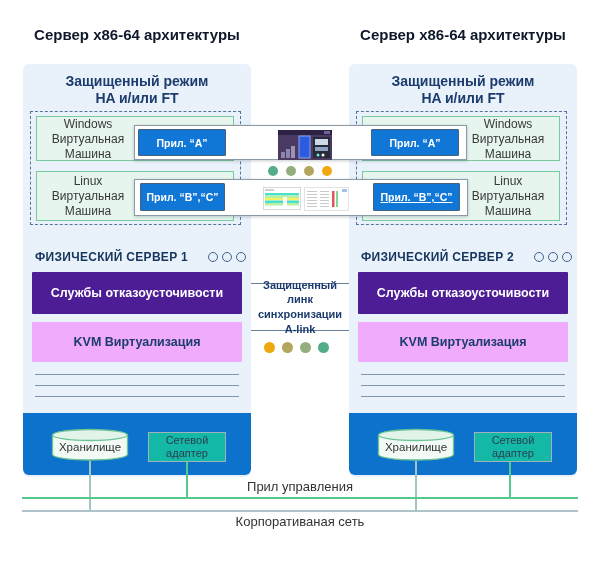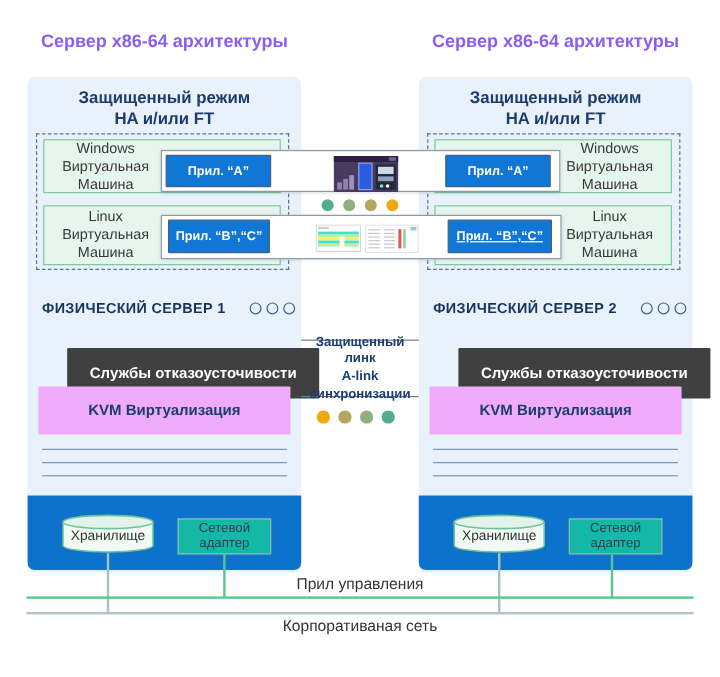--- a/index.html
+++ b/index.html
@@ -1,21 +1,21 @@
 <!DOCTYPE html>
 <html><head>
 <meta charset="utf-8">
 <style>
   html,body{margin:0;padding:0;background:#fff;}
   .canvas{position:relative;width:600px;height:564px;background:#fff;
           font-family:"Liberation Sans",sans-serif;overflow:hidden;}
 
   
   .server-title{position:absolute;top:26px;width:228px;text-align:center;
-    font-size:15px;font-weight:bold;color:#8b5cf6;}
+    font-size:15px;font-weight:bold;color:#0f172a;}
   #title-left{left:23px}#title-right{left:349px}
 
   
   .panel{position:absolute;top:64px;width:228px;height:413px;background:#e9f1fa;
     border-radius:6px;}
   #panel-left{left:23px}#panel-right{left:349px}
 
   .protected-title{position:absolute;top:9px;left:0;width:100%;text-align:center;
     font-size:14px;font-weight:bold;color:#1c3c6e;line-height:1.22;}
 
@@ -56,21 +56,21 @@
   #thumb-doc{left:304px;top:187px;}
 
   
   .phys-row{position:absolute;left:12px;top:186px;display:flex;align-items:center;gap:20px;}
   .phys-title{font-size:12px;font-weight:bold;color:#16355c;letter-spacing:.3px;}
   .circles{display:flex;gap:4px;}
   .circle{width:8px;height:8px;border:1.5px solid #40618f;border-radius:50%;}
 
   .svc-box{position:absolute;left:9px;width:210px;display:flex;align-items:center;
     justify-content:center;font-weight:bold;font-size:12.5px;border-radius:1px;}
-  .svc-red{top:226px;height:42px;background:#404040;color:#fff;margin-left:24px;}
+  .svc-red{top:208px;height:42px;background:#4c1d95;color:#fff;}
   .svc-yellow{top:258px;height:40px;background:#f0abfc;color:#1c3c6e;}
 
   .thin-line{position:absolute;left:12px;width:204px;border-top:1.3px solid #8093ad;}
   .tl1{top:310px}.tl2{top:321px}.tl3{top:332px}
 
   .hw-box{position:absolute;left:0;top:349px;width:228px;height:62px;
     background:#0d72cb;border-radius:0 0 6px 6px;}
   .cylinder{position:absolute;left:27px;top:364px;width:80px;height:34px;text-decoration:underline;}
   .cyl-label{position:absolute;left:0;top:13px;width:100%;text-align:center;
     font-size:11.5px;color:#333;}
@@ -267,22 +267,22 @@
   </div>
   <div class="dots" id="dots-bottom">
     <span class="dot" style="background: rgb(237, 169, 15);"></span>
     <span class="dot" style="background: rgb(181, 166, 95);"></span>
     <span class="dot" style="background: rgb(148, 173, 125);"></span>
     <span class="dot" style="background: rgb(82, 174, 137);"></span>
   </div>
 
   <div id="sync-link">
     <div>Защищенный линк</div>
+    <div>синхронизации</div>
     <div>A-link</div>
-    <div>синхронизации</div>
   </div>
 
   <div class="connector" id="conn-storage-left"></div>
   <div class="connector" id="conn-adapter-left"></div>
   <div class="connector" id="conn-storage-right"></div>
   <div class="connector" id="conn-adapter-right"></div>
   <div id="label-mgmt" class="net-label">Прил управления</div>
   <div id="net-mgmt"></div>
   <div id="net-corp"></div>
   <div id="label-corp" class="net-label">Корпоративаная сеть</div>

